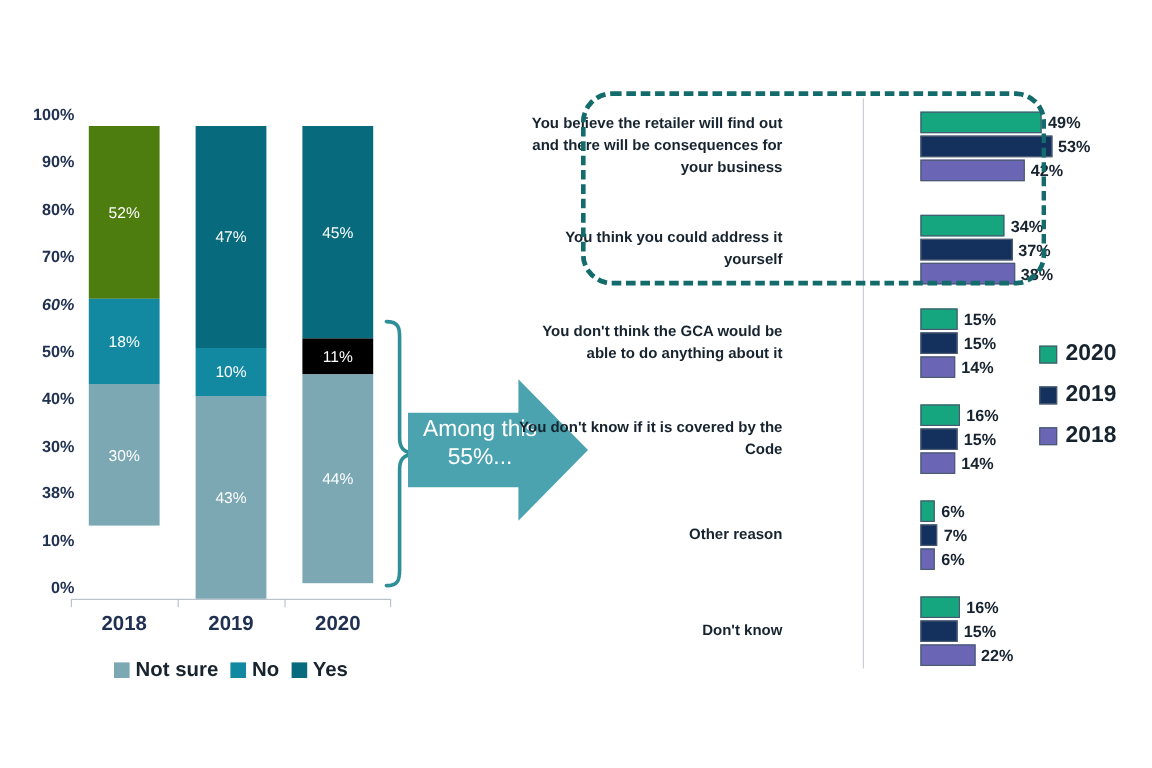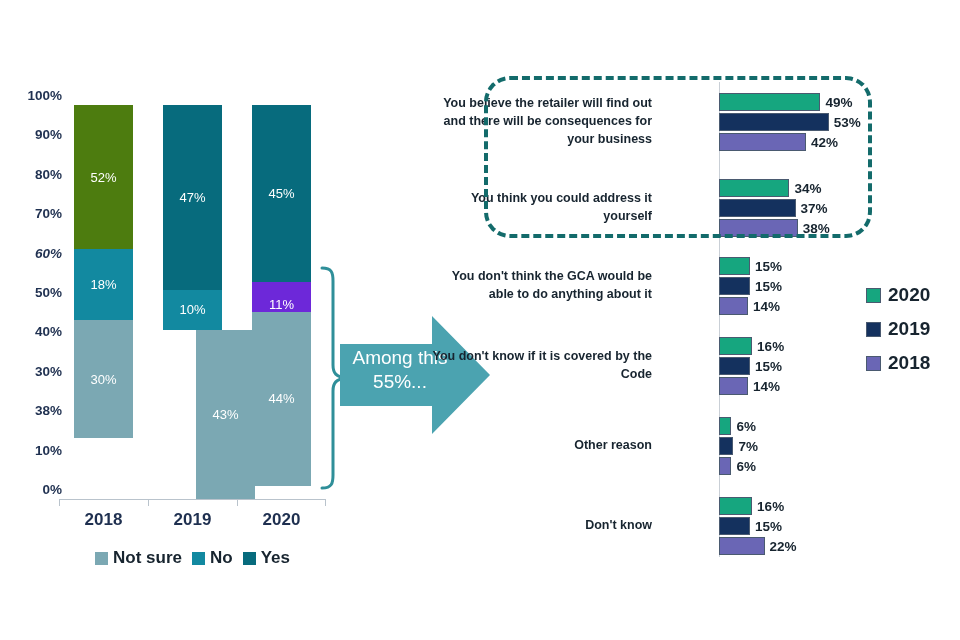--- a/index.html
+++ b/index.html
@@ -187,20 +187,21 @@
   .hbars {
     position: absolute;
     left: 239px;
     top: 0;
   }
   .hbar-row {
     position: relative;
     height: 20px;
     display: flex;
     align-items: center;
+    margin-left: 48px;
   }
   .hbar {
     height: 18px;
     box-sizing: border-box;
     border: 1px solid #4a5a70;
   }
   .hbar-value {
     margin-left: 5px;
     font-size: 13.5px;
     font-weight: bold;
@@ -273,29 +274,29 @@
           <span>30%</span>
         </div>
       </div>
       <div class="col" style="left: 103px; height: 394px;">
         <div class="seg" style="height: 185.18px; background: rgb(7, 107, 125);">
           <span>47%</span>
         </div>
         <div class="seg" style="height: 39.4px; background: rgb(18, 137, 160);">
           <span>10%</span>
         </div>
-        <div class="seg" style="height: 169.42px; background: rgb(123, 168, 179); margin-left: 33px;">
+        <div class="seg" style="height: 169.42px; background: rgb(123, 168, 179);">
           <span>43%</span>
         </div>
       </div>
       <div class="col" style="left: 192px; height: 394px;">
         <div class="seg" style="height: 177.3px; background: rgb(7, 107, 125);">
           <span>45%</span>
         </div>
-        <div class="seg" style="height: 30px; background: #6d28d9; align-items: flex-end;">
+        <div class="seg" style="height: 30px; background: #000000;">
           <span>11%</span>
         </div>
         <div class="seg" style="height: 173.36px; background: rgb(123, 168, 179);">
           <span>44%</span>
         </div>
       </div>
     </div>
   <div class="axis-baseline"></div>
   <div class="x-axis-labels">
       <div class="x-label" style="left: -1.5px;">2018</div>

